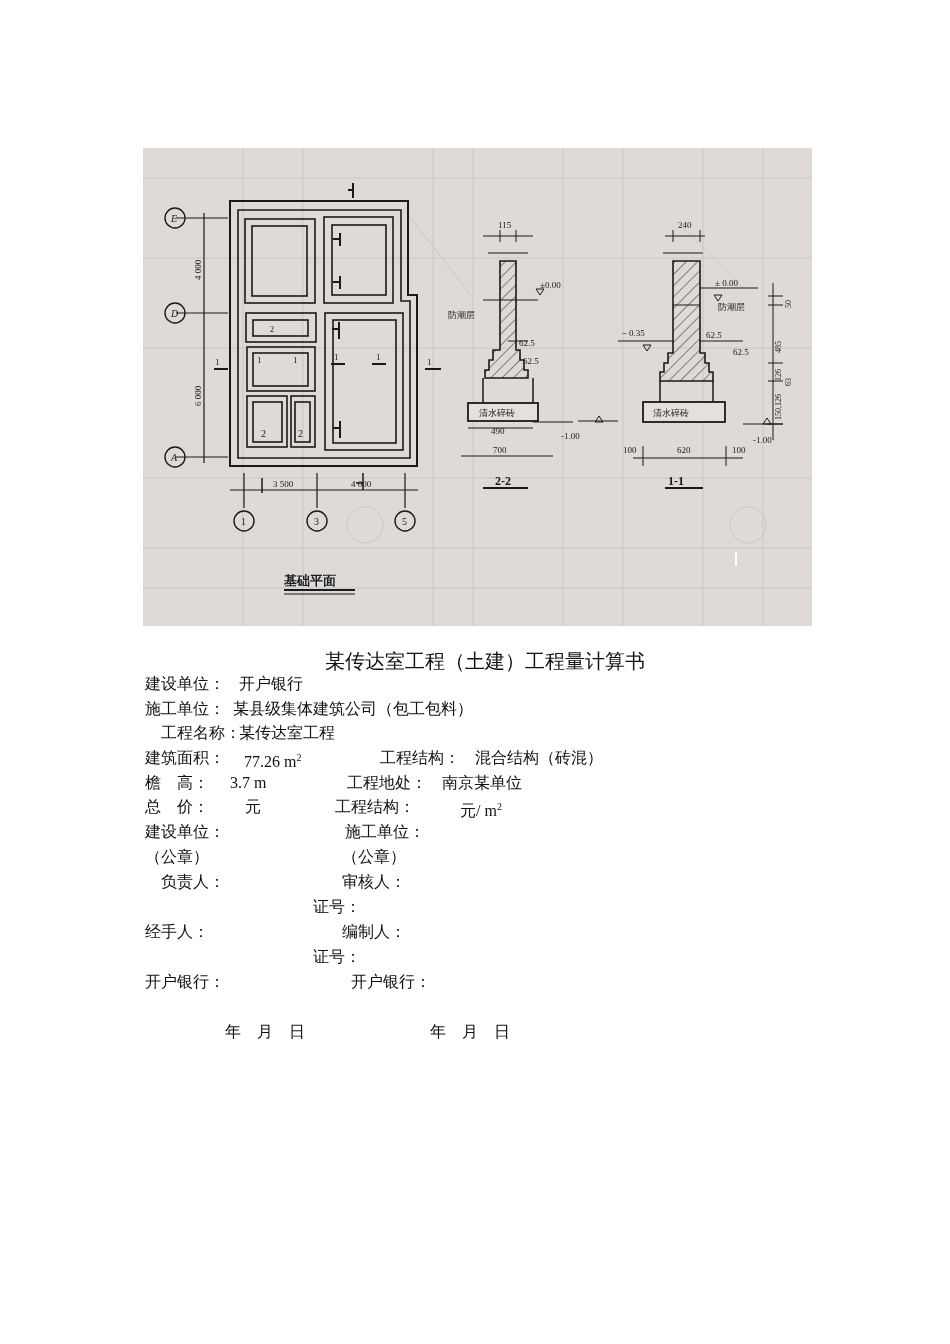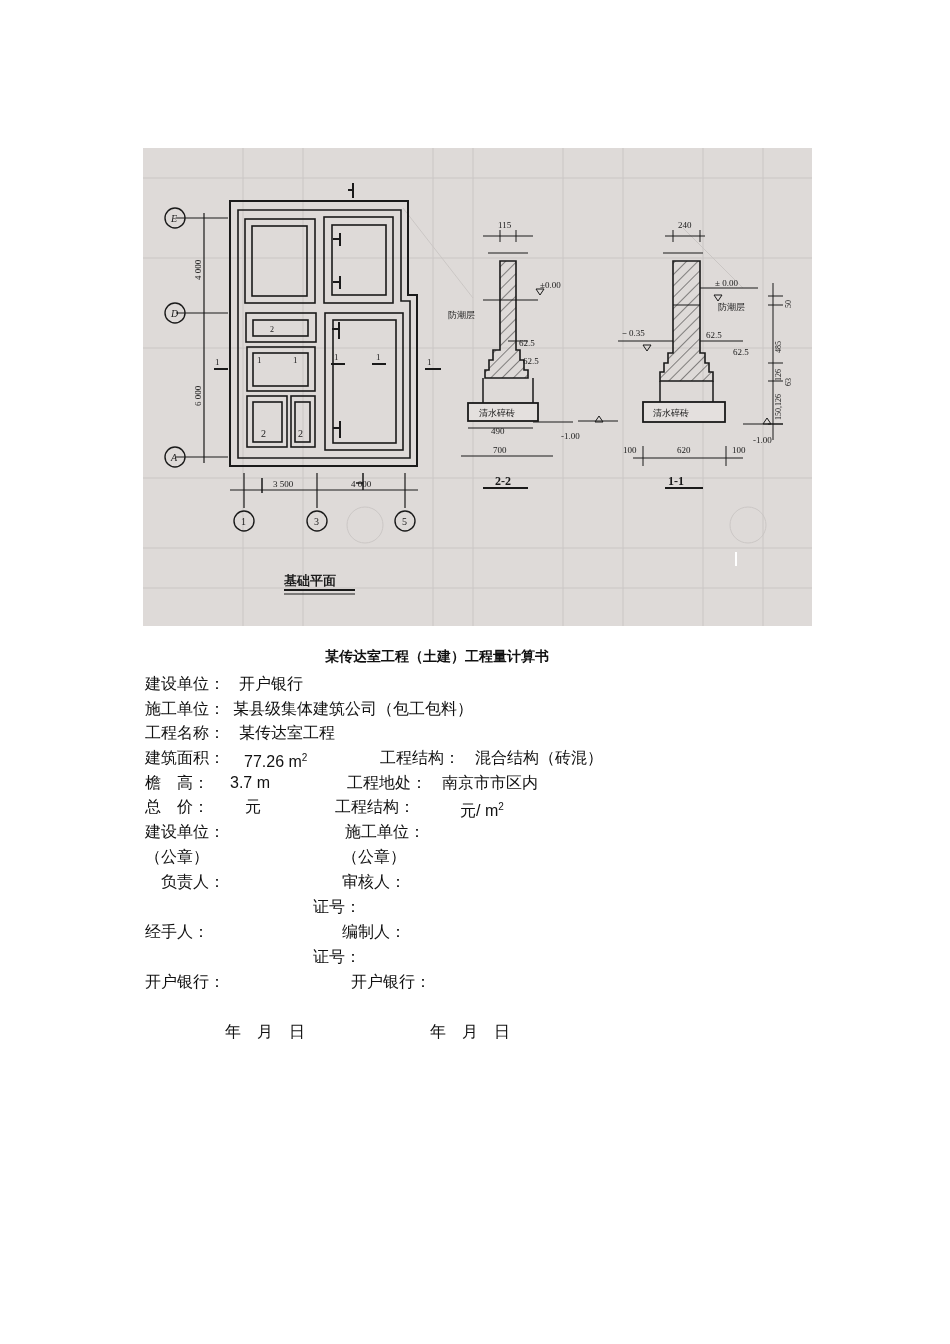--- a/index.html
+++ b/index.html
@@ -2,25 +2,25 @@
 <html><head>
 <meta charset="utf-8">
 <style>
   html, body { margin: 0; padding: 0; background: #ffffff; }
   body { width: 950px; height: 1344px; position: relative; overflow: hidden;
          font-family: "DejaVu Serif", "Liberation Serif", serif; color: #111; }
   .drawing { position: absolute; left: 143px; top: 148px; width: 669px; height: 478px;
              background: #dedad8; overflow: hidden; }
   .drawing svg { position: absolute; left: 0; top: 0; }
   .doc { position: absolute; left: 145px; top: 646px; width: 680px; }
-  .title { position: absolute; left: 180px; top: 2px; font-weight: bold; font-size: 14px;
+  .title { position: absolute; left: 180px; top: 2px; font-weight: normal; font-size: 20px;
            font-family: "DejaVu Sans", "Liberation Sans", sans-serif; white-space: nowrap; }
   .line { position: absolute; left: 0; font-size: 16px; white-space: nowrap; height: 22px; line-height: 22px; }
   .line span { position: absolute; top: 0; white-space: nowrap; }
-  .num { font-family: Liberation Sans, sans-serif; }
+  .num { font-family: Liberation Serif, serif; }
   sup { font-size: 10px; vertical-align: 6px; }
 </style>
 </head>
 <body>
 
 <div class="drawing">
   <svg width="669" height="478" viewBox="0 0 669 478" xmlns="http://www.w3.org/2000/svg" font-family="Liberation Serif, serif">
 
     <g stroke="#c6c2c0" stroke-width="1" fill="none" opacity="0.8">
       <line x1="100" y1="0" x2="100" y2="478"></line>
@@ -209,34 +209,34 @@
 
   <div class="line" style="top:27px">
     <span style="left:0">建设单位：</span>
     <span style="left:94px">开户银行</span>
   </div>
   <div class="line" style="top:52px">
     <span style="left:0">施工单位：</span>
     <span style="left:88px">某县级集体建筑公司（包工包料）</span>
   </div>
   <div class="line" style="top:76px">
-    <span style="left:0">工程名称：</span>
+    <span style="left:16px">工程名称：</span>
     <span style="left:94px">某传达室工程</span>
   </div>
   <div class="line" style="top:101px">
     <span style="left:0">建筑面积：</span>
     <span style="left:99px" class="num"><span style="position:static">77.26 m</span><sup>2</sup></span>
     <span style="left:235px">工程结构：</span>
     <span style="left:330px">混合结构（砖混）</span>
   </div>
   <div class="line" style="top:126px">
     <span style="left:0">檐　高：</span>
     <span style="left:85px" class="num">3.7  m</span>
     <span style="left:202px">工程地处：</span>
-    <span style="left:297px">南京市市区内</span>
+    <span style="left:297px">南京某单位</span>
   </div>
   <div class="line" style="top:150px">
     <span style="left:0">总　价：</span>
     <span style="left:100px">元</span>
     <span style="left:190px">工程结构：</span>
     <span style="left:315px" class="num"><span style="position:static">元/ m</span><sup>2</sup></span>
   </div>
   <div class="line" style="top:175px">
     <span style="left:0">建设单位：</span>
     <span style="left:200px">施工单位：</span>

